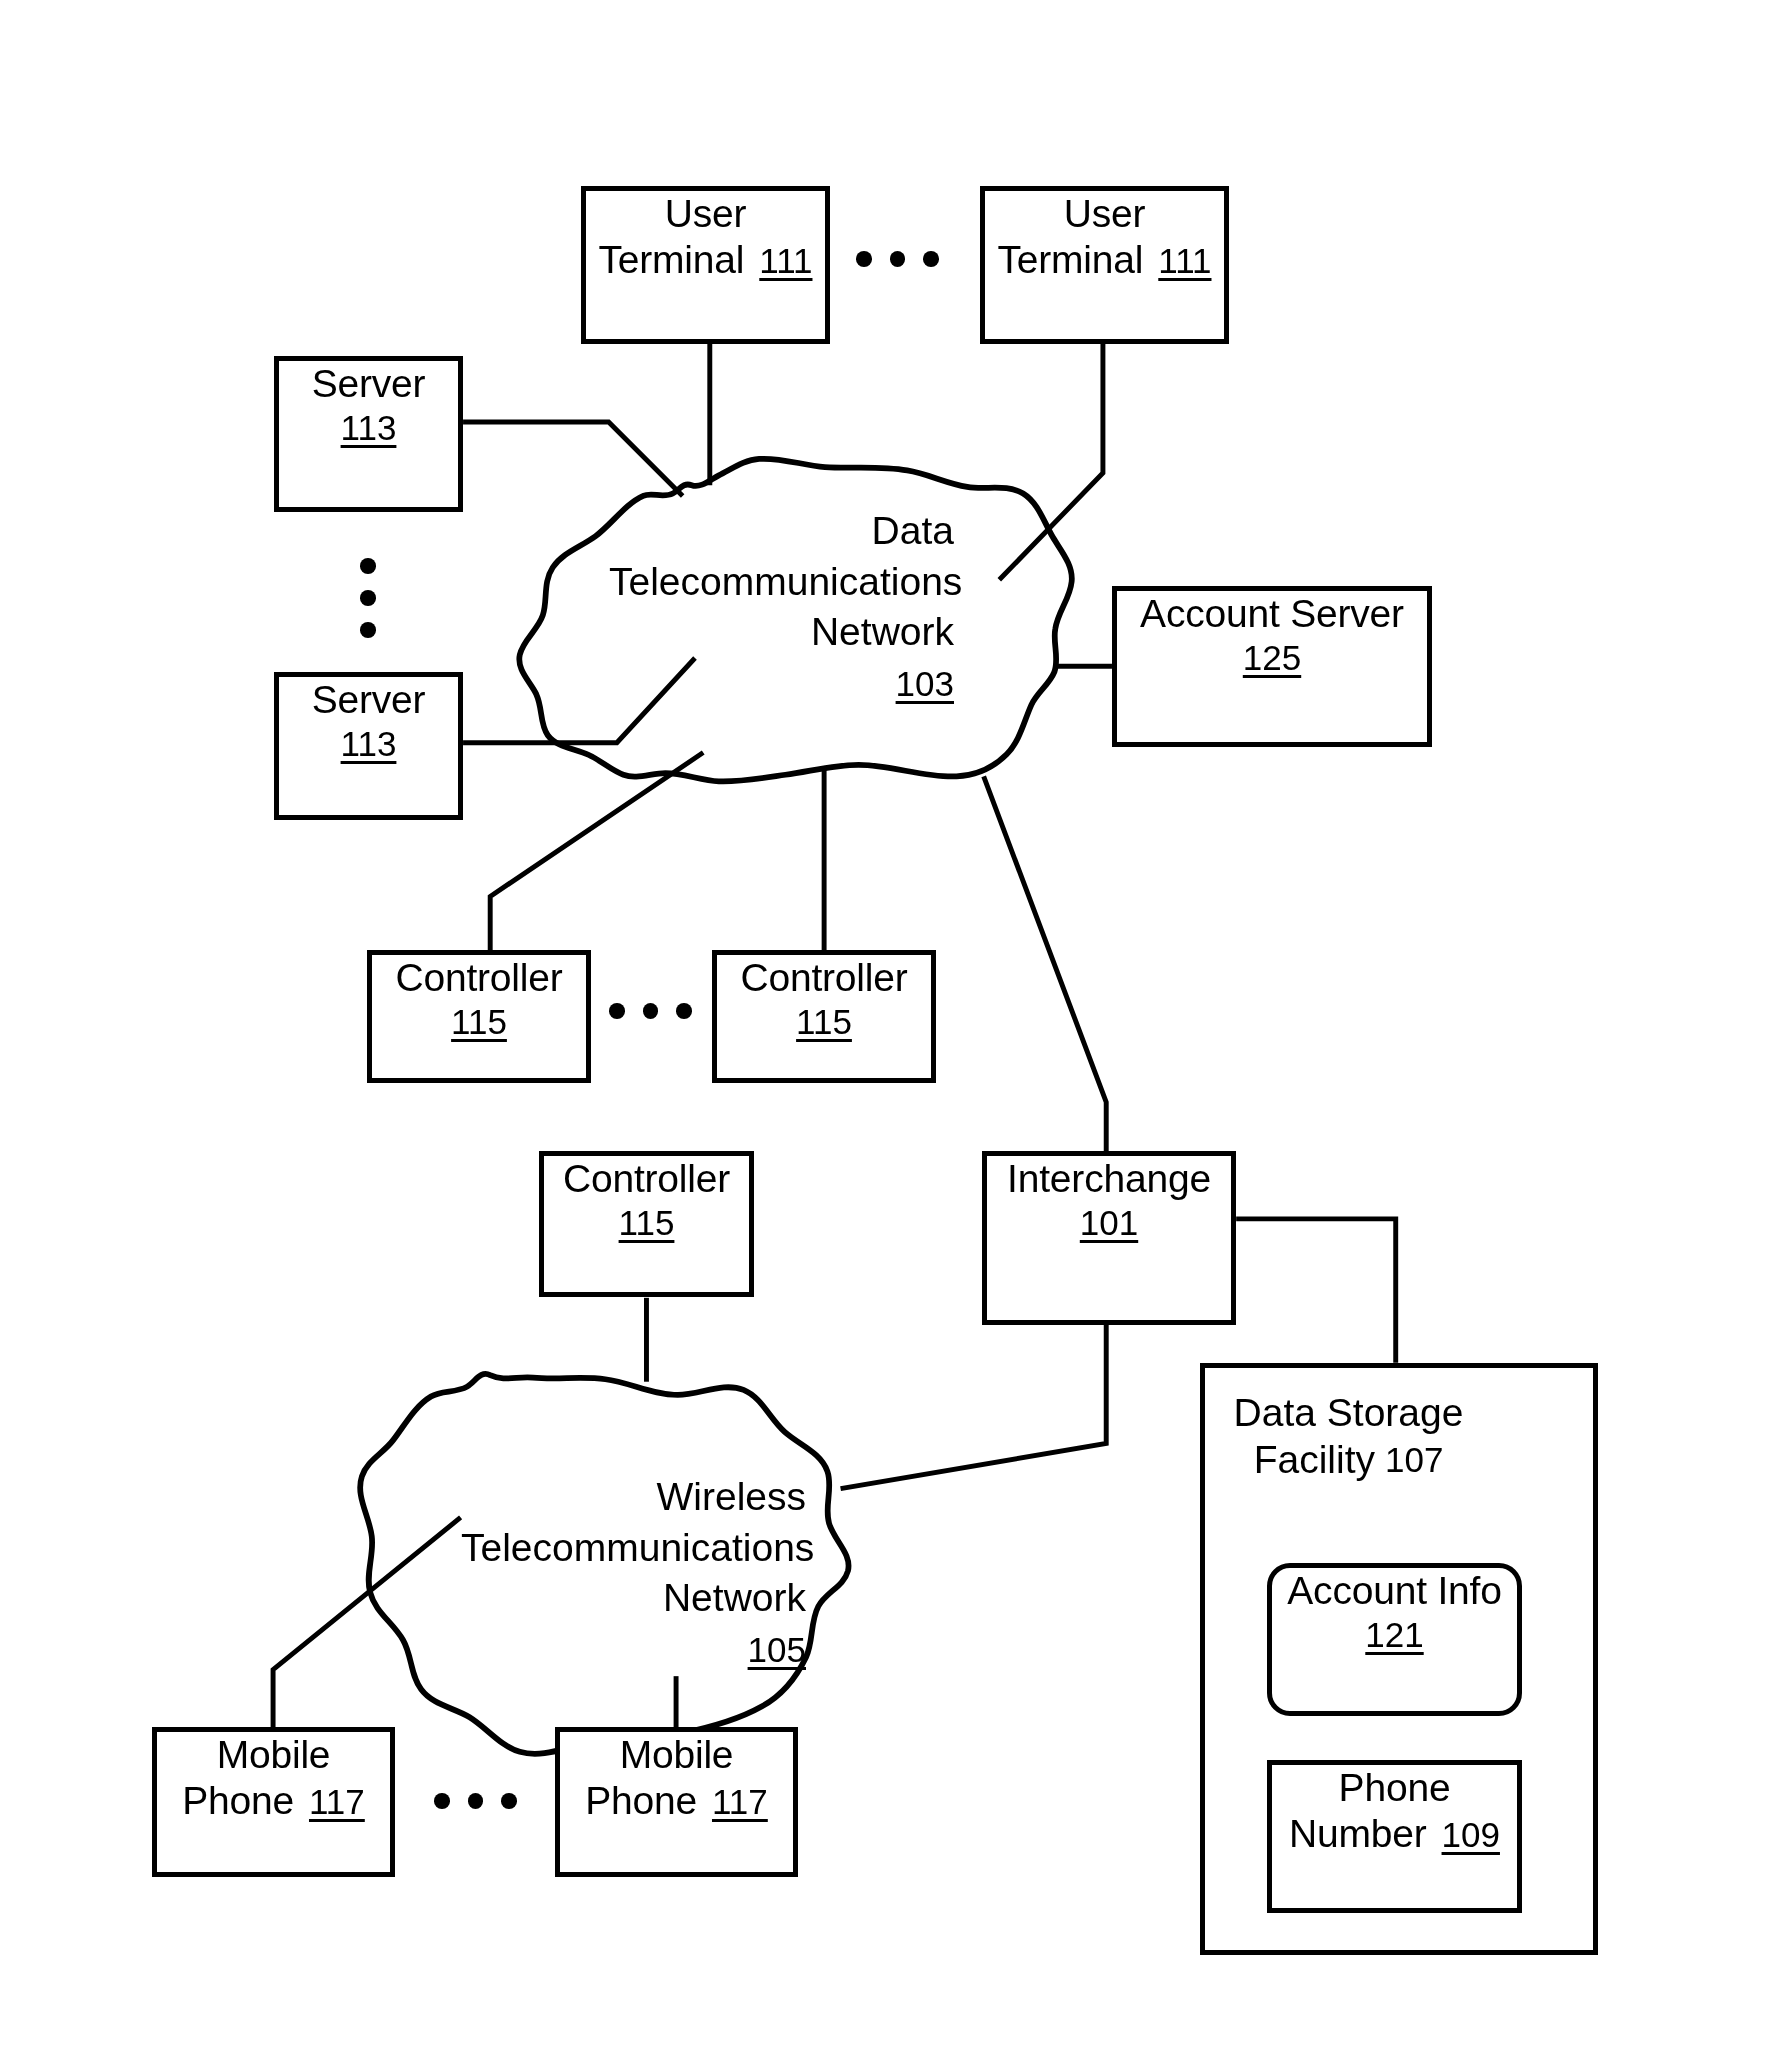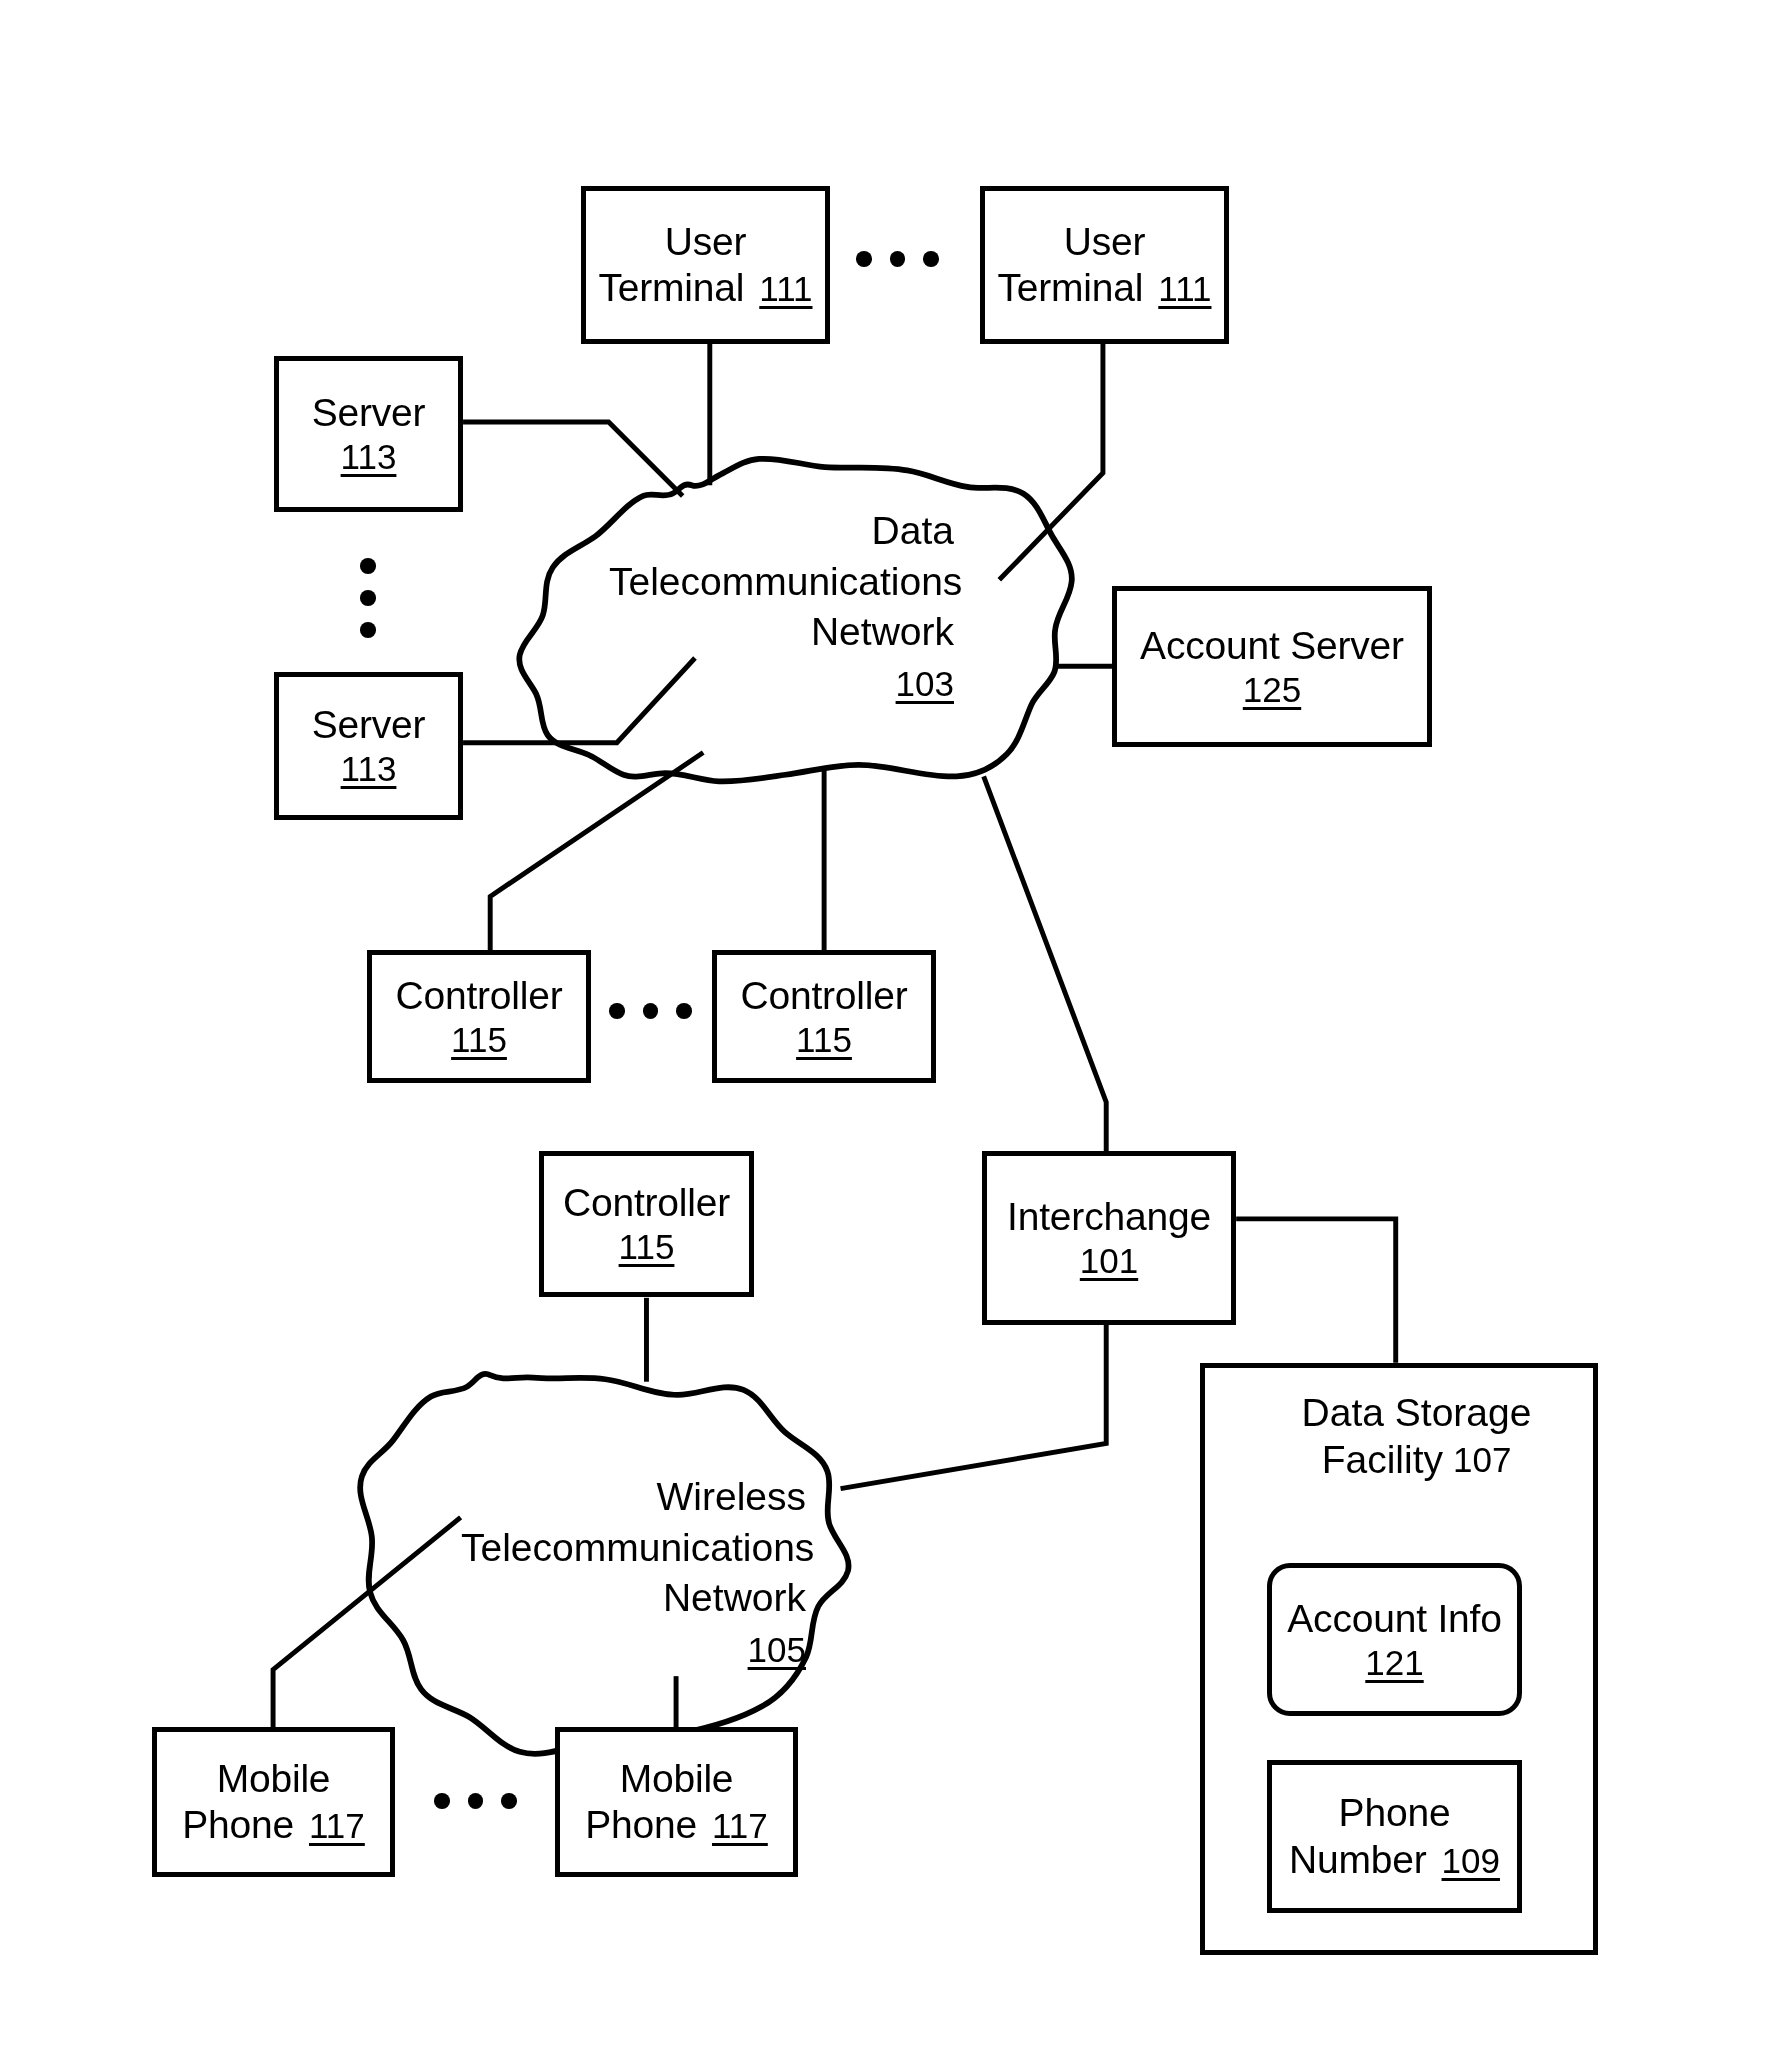--- a/index.html
+++ b/index.html
@@ -26,21 +26,21 @@
     height: 2066px;
   }
   .node {
     position: absolute;
     box-sizing: border-box;
     border: 5px solid #000000;
     background: #ffffff;
     display: flex;
     flex-direction: column;
     align-items: center;
-    justify-content: center;
+    justify-content: flex-start;
     text-align: center;
     line-height: 1.18;
   }
   .node .lbl {
     font-size: 39px;
     letter-spacing: -0.2px;
     white-space: nowrap;
   }
   .node .ref {
     font-size: 35px;
@@ -268,21 +268,21 @@
   <div class="cloudtext" style="left:461px; top:1472px; width:345px;">
     <span>Wireless</span><br>
     <span>Telecommunications</span><br>
     <span>Network</span>
     <span class="ref">105</span>
   </div>
 
   <div class="node" style="left:1200px; top:1363px; width:398px; height:592px; justify-content:flex-start;">
   </div>
 
-  <div class="dsf-title" style="left:1200px; top:1390px; width:433px;">
+  <div class="dsf-title" style="left:1132px; top:1390px; width:433px;">
     <span>Data Storage</span><br>
     <span style="display:inline-flex; align-items:center; gap:10px;">
       <span>Facility</span>
       <span class="ref" style="display:inline; font-size:35px;">107</span>
     </span>
   </div>
 
   <div class="node" style="left:1267px; top:1563px; width:255px; height:153px;border-radius:23px;">
     <div class="lbl">Account Info</div>
     <div class="ref">121</div>

